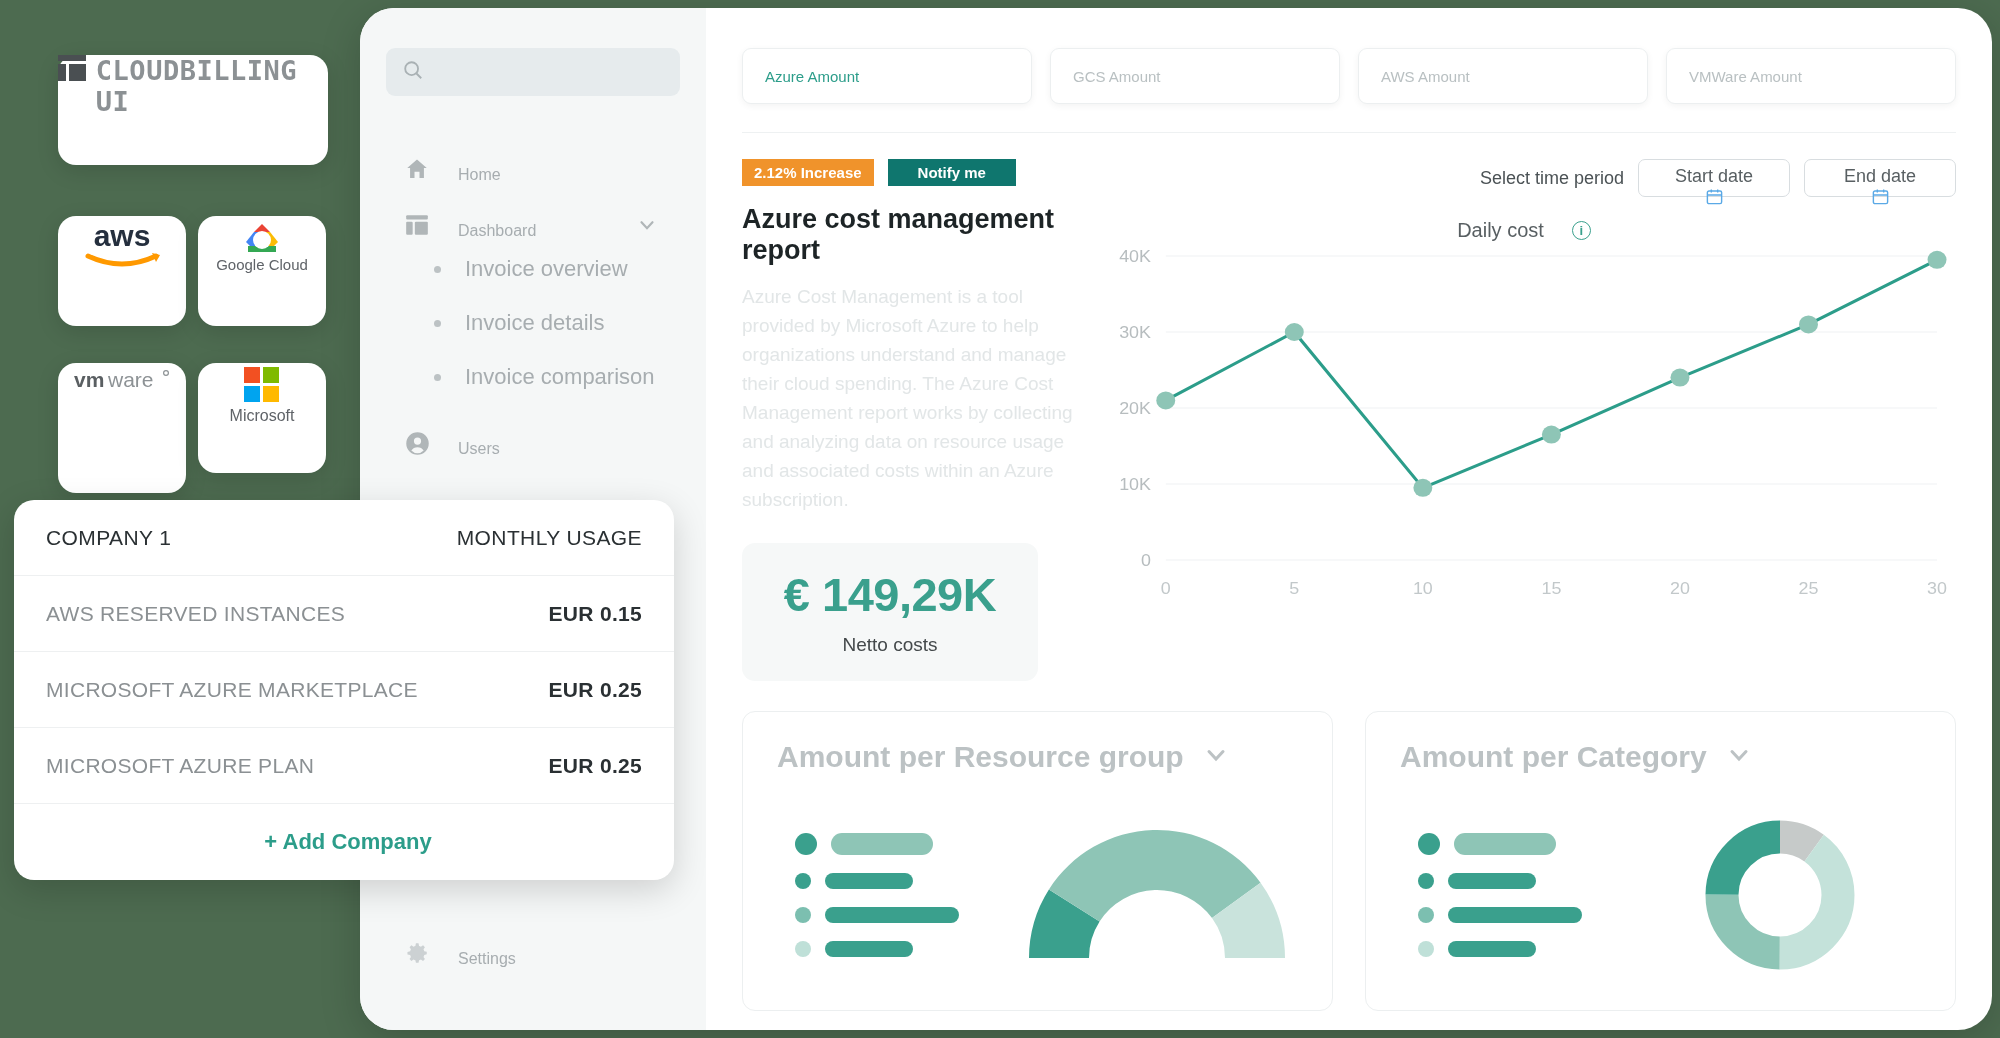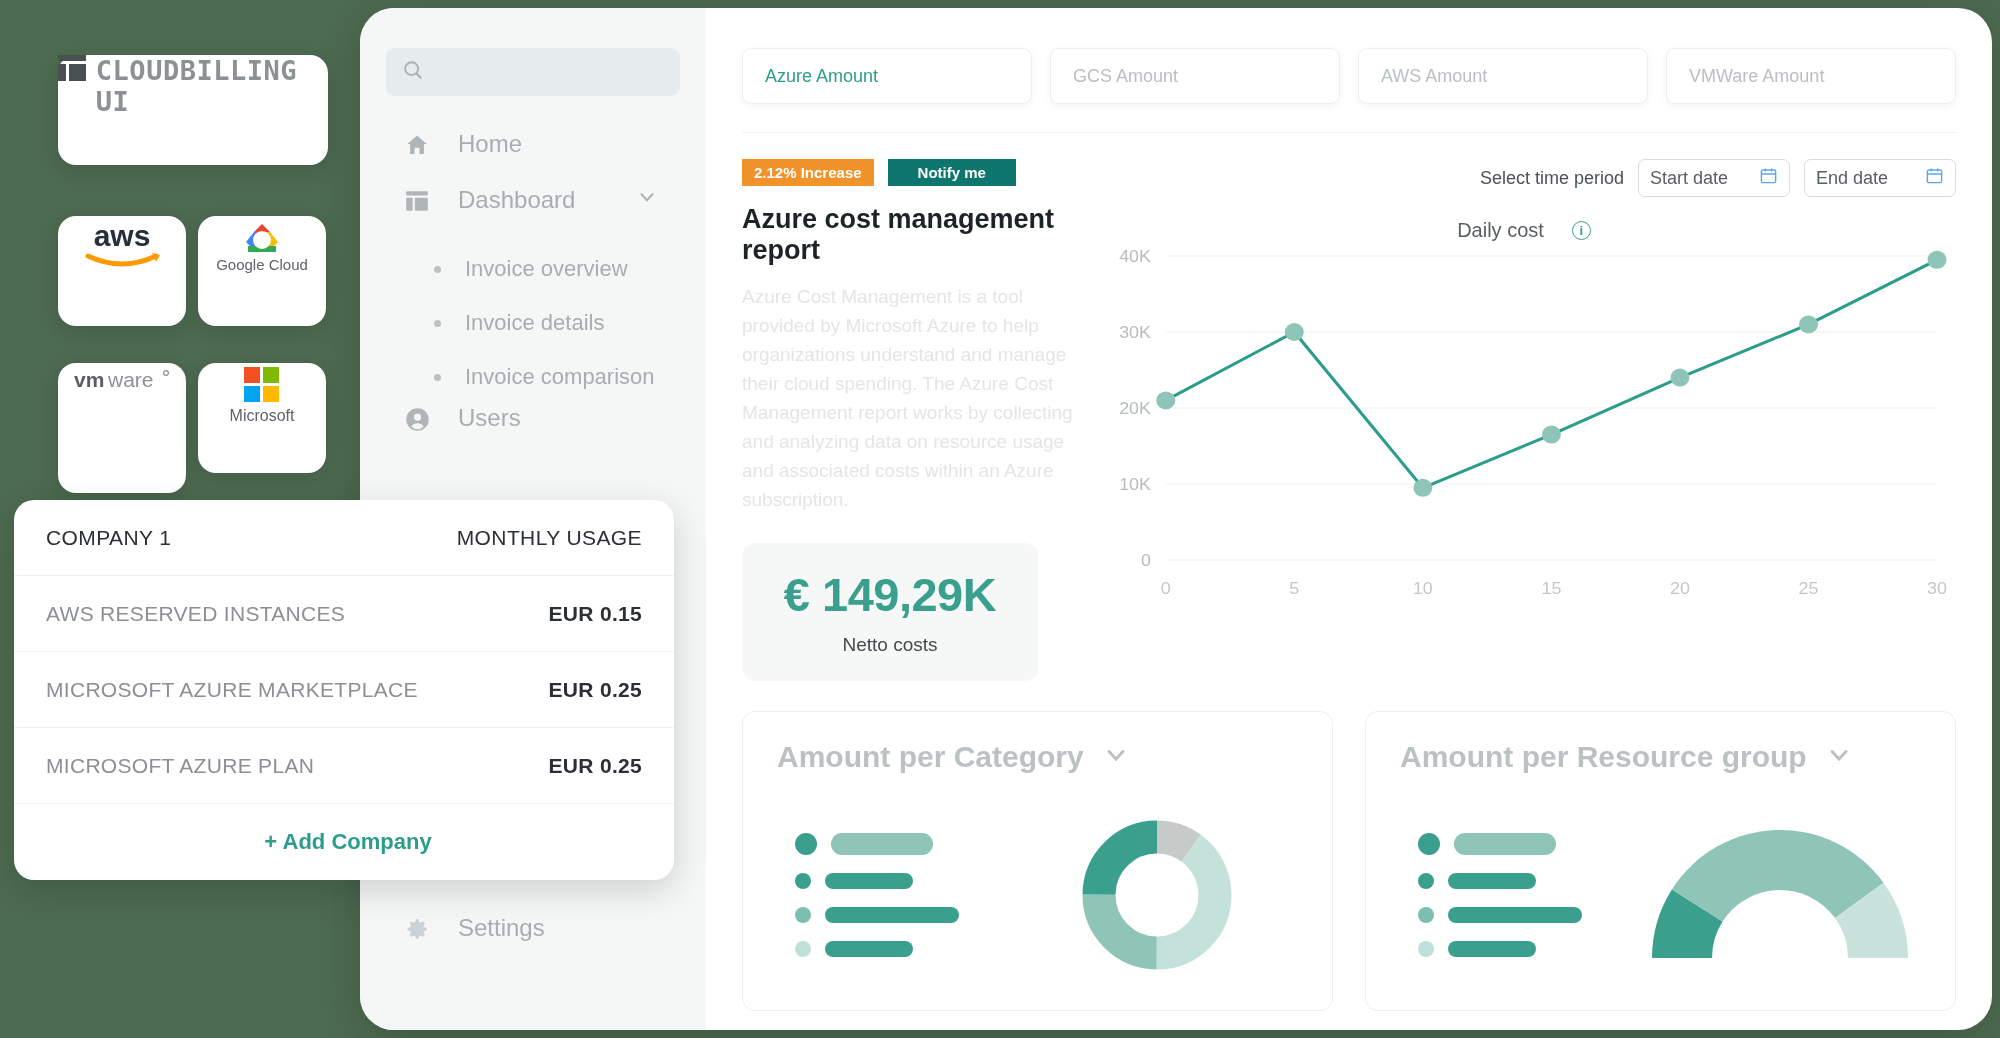--- a/index.html
+++ b/index.html
@@ -36,27 +36,27 @@
     background: #e6ebed;
     border-radius: 9px;
     display: flex;
     align-items: center;
     padding: 0 16px;
     margin-bottom: 34px;
   }
   .search-box svg { width: 22px; height: 22px; stroke: #a9b1b4; fill: none; stroke-width: 2; }
   .nav-item {
     display: flex;
-    align-items: flex-start;
+    align-items: flex-end;
     height: 54px;
     padding: 0 16px;
     border-radius: 11px;
     margin-bottom: 2px;
     color: #a7adb0;
-    font-size: 24px;
+    font-size: 16px;
     position: relative;
   }
   .nav-item .ico { width: 30px; height: 30px; margin-right: 26px; display:flex; align-items:center; justify-content:center; flex-shrink:0;}
   .nav-item.active {
     background: #ffffff;
     color: #2c9d8a;
     box-shadow: 0 3px 12px rgba(0,0,0,.07);
     height: 58px;
   }
   .nav-item .chev { position: absolute; right: 22px; }
@@ -80,21 +80,21 @@
   .tab-row { display: flex; gap: 18px; margin-bottom: 28px; }
   .tab {
     flex: 1;
     height: 56px;
     background: #fff;
     border: 1px solid #eceff0;
     border-radius: 9px;
     box-shadow: 0 2px 7px rgba(0,0,0,.05);
     display: flex; align-items: center;
     padding: 0 22px;
-    font-size: 18px;
+    font-size: 15px;
     color: #b9c0c2;
   }
   .tab.active { color: #2c9d8a; }
 
   .divider { height: 1px; background: #eef1f2; margin: 0 0 26px 0; }
 
   .report-area { display: flex; gap: 10px; }
   .report-left { width: 340px; flex-shrink: 0; }
   .badges { display: flex; gap: 14px; margin-bottom: 18px; }
   .badge {
@@ -123,21 +123,21 @@
 
   .report-right { flex: 1; min-width: 0; position: relative; }
   .timeperiod-row { display: flex; align-items: center; justify-content: flex-end; gap: 14px; margin-bottom: 22px;}
   .tp-label { font-size: 18px; color: #4b5255; }
   .date-input {
     width: 152px; height: 38px;
     border: 1px solid #d8dde0; border-radius: 7px;
     background: #fff;
     display: flex; align-items: center; justify-content: space-between;
     padding: 6px 11px;
-    font-size: 18px; color: #585f62;
+    font-size: 18px; color: #585f62; flex-direction: column;
   }
   .date-input svg { width: 19px; height: 19px; stroke: #5aa9e6; fill: none; stroke-width: 1.8; }
 
   .chart-title-row { display:flex; align-items:center; justify-content:center; gap: 28px; margin-bottom: 0;}
   .chart-title { font-size: 20px; color: #585f62; }
   .info-icon { width: 19px; height: 19px; border-radius: 50%; border: 1.6px solid #3aa08d; color: #3aa08d;
                font-size: 13px; display:flex; align-items:center; justify-content:center; font-weight:bold;}
 
   .chart-wrap { position: relative; width: 100%; height: 370px; }
   .chart-wrap svg { width: 100%; height: 100%; display: block; }
@@ -376,20 +376,58 @@
               <circle cx="802" cy="17.80000000000001" r="9" fill="#8ec5b6"></circle>
             </svg>
         </div>
       </div>
     </div>
 
     <div class="widgets">
 
       <div class="widget">
         <div class="widget-head">
+          <span class="widget-title">Amount per Resource group</span>
+          <span>
+            <svg width="28" height="28" viewBox="0 0 24 24" fill="none" stroke="#bcc2c4" stroke-width="2.6" stroke-linecap="round">
+                <polyline points="6,9 12,15.5 18,9"></polyline>
+              </svg>
+          </span>
+        </div>
+        <div class="widget-body">
+          <div class="legend-col" id="legend-0">
+              <div class="legend-row">
+                <span class="legend-dot" style="width: 22px; height: 22px; background: rgb(58, 160, 141);"></span>
+                <span class="legend-bar" style="width: 102px; background: rgb(142, 197, 182); height: 22px; border-radius: 11px;"></span>
+              </div>
+              <div class="legend-row">
+                <span class="legend-dot" style="width: 16px; height: 16px; background: rgb(58, 160, 141);"></span>
+                <span class="legend-bar" style="width: 88px; background: rgb(58, 160, 141);"></span>
+              </div>
+              <div class="legend-row">
+                <span class="legend-dot" style="width: 16px; height: 16px; background: rgb(124, 191, 176);"></span>
+                <span class="legend-bar" style="width: 134px; background: rgb(58, 160, 141);"></span>
+              </div>
+              <div class="legend-row">
+                <span class="legend-dot" style="width: 16px; height: 16px; background: rgb(191, 224, 216);"></span>
+                <span class="legend-bar" style="width: 88px; background: rgb(58, 160, 141);"></span>
+              </div>
+            </div>
+          <div class="widget-graphic">
+            <svg id="halfdonut" width="270" height="150" viewBox="0 0 270 150">
+                <path d="M 7 137.99999999999997 A 128 128 0 0 1 26.92602553574207 69.41417024268843 L 77.58570106586298 101.56377794142823 A 68 68 0 0 0 67 138 Z" fill="#3aa08d"></path>
+                <path d="M 26.92602553574207 69.41417024268843 A 128 128 0 0 1 238.55417527999327 62.76348770656344 L 190.0131556174964 98.03060284411183 A 68 68 0 0 0 77.58570106586298 101.56377794142823 Z" fill="#8ec5b6"></path>
+                <path d="M 238.55417527999327 62.76348770656344 A 128 128 0 0 1 263 138 L 203 138 A 68 68 0 0 0 190.0131556174964 98.03060284411183 Z" fill="#c9e3dc"></path>
+              </svg>
+          </div>
+        </div>
+      </div>
+
+      <div class="widget">
+        <div class="widget-head">
           <span class="widget-title">Amount per Category</span>
           <span>
             <svg width="28" height="28" viewBox="0 0 24 24" fill="none" stroke="#bcc2c4" stroke-width="2.6" stroke-linecap="round">
                 <polyline points="6,9 12,15.5 18,9"></polyline>
               </svg>
           </span>
         </div>
         <div class="widget-body">
           <div class="legend-col" id="legend-1">
               <div class="legend-row">
@@ -412,58 +450,20 @@
           <div class="widget-graphic">
             <svg id="donut" width="160" height="160" viewBox="0 0 160 160">
                 <circle cx="80" cy="80" r="58" fill="none" stroke="#c6cac9" stroke-width="33" stroke-dasharray="36.4424747816416 327.98227303477444" stroke-dashoffset="0" transform="rotate(-90 80 80)"></circle>
                 <circle cx="80" cy="80" r="58" fill="none" stroke="#c4e2da" stroke-width="33" stroke-dasharray="145.7698991265664 218.65484868984962" stroke-dashoffset="-36.4424747816416" transform="rotate(-90 80 80)"></circle>
                 <circle cx="80" cy="80" r="58" fill="none" stroke="#8ec5b6" stroke-width="33" stroke-dasharray="91.106186954104 273.318560862312" stroke-dashoffset="-182.212373908208" transform="rotate(-90 80 80)"></circle>
                 <circle cx="80" cy="80" r="58" fill="none" stroke="#3aa08d" stroke-width="33" stroke-dasharray="91.106186954104 273.318560862312" stroke-dashoffset="-273.318560862312" transform="rotate(-90 80 80)"></circle>
               </svg>
           </div>
         </div>
       </div>
-
-      <div class="widget">
-        <div class="widget-head">
-          <span class="widget-title">Amount per Resource group</span>
-          <span>
-            <svg width="28" height="28" viewBox="0 0 24 24" fill="none" stroke="#bcc2c4" stroke-width="2.6" stroke-linecap="round">
-                <polyline points="6,9 12,15.5 18,9"></polyline>
-              </svg>
-          </span>
-        </div>
-        <div class="widget-body">
-          <div class="legend-col" id="legend-0">
-              <div class="legend-row">
-                <span class="legend-dot" style="width: 22px; height: 22px; background: rgb(58, 160, 141);"></span>
-                <span class="legend-bar" style="width: 102px; background: rgb(142, 197, 182); height: 22px; border-radius: 11px;"></span>
-              </div>
-              <div class="legend-row">
-                <span class="legend-dot" style="width: 16px; height: 16px; background: rgb(58, 160, 141);"></span>
-                <span class="legend-bar" style="width: 88px; background: rgb(58, 160, 141);"></span>
-              </div>
-              <div class="legend-row">
-                <span class="legend-dot" style="width: 16px; height: 16px; background: rgb(124, 191, 176);"></span>
-                <span class="legend-bar" style="width: 134px; background: rgb(58, 160, 141);"></span>
-              </div>
-              <div class="legend-row">
-                <span class="legend-dot" style="width: 16px; height: 16px; background: rgb(191, 224, 216);"></span>
-                <span class="legend-bar" style="width: 88px; background: rgb(58, 160, 141);"></span>
-              </div>
-            </div>
-          <div class="widget-graphic">
-            <svg id="halfdonut" width="270" height="150" viewBox="0 0 270 150">
-                <path d="M 7 137.99999999999997 A 128 128 0 0 1 26.92602553574207 69.41417024268843 L 77.58570106586298 101.56377794142823 A 68 68 0 0 0 67 138 Z" fill="#3aa08d"></path>
-                <path d="M 26.92602553574207 69.41417024268843 A 128 128 0 0 1 238.55417527999327 62.76348770656344 L 190.0131556174964 98.03060284411183 A 68 68 0 0 0 77.58570106586298 101.56377794142823 Z" fill="#8ec5b6"></path>
-                <path d="M 238.55417527999327 62.76348770656344 A 128 128 0 0 1 263 138 L 203 138 A 68 68 0 0 0 190.0131556174964 98.03060284411183 Z" fill="#c9e3dc"></path>
-              </svg>
-          </div>
-        </div>
-      </div>
     </div>
   </div>
 </div>
 
 <div class="tile" id="tile-brand">
   <div class="brand-mark">
     <i style="left:0;top:0;width:28px;height:6px;"></i>
     <i style="left:0;top:9px;width:8px;height:17px;"></i>
     <i style="left:11px;top:9px;width:17px;height:17px;"></i>
   </div>

